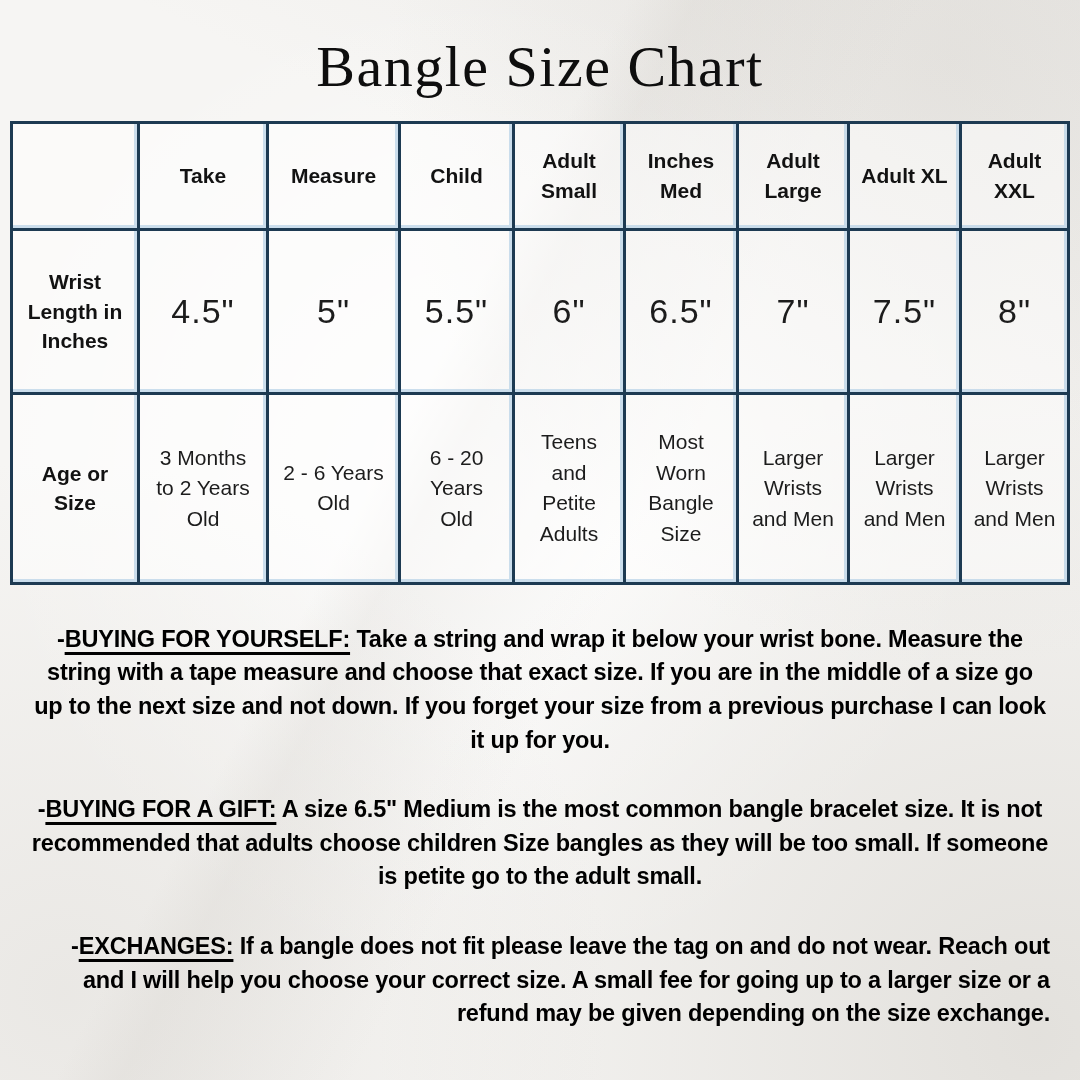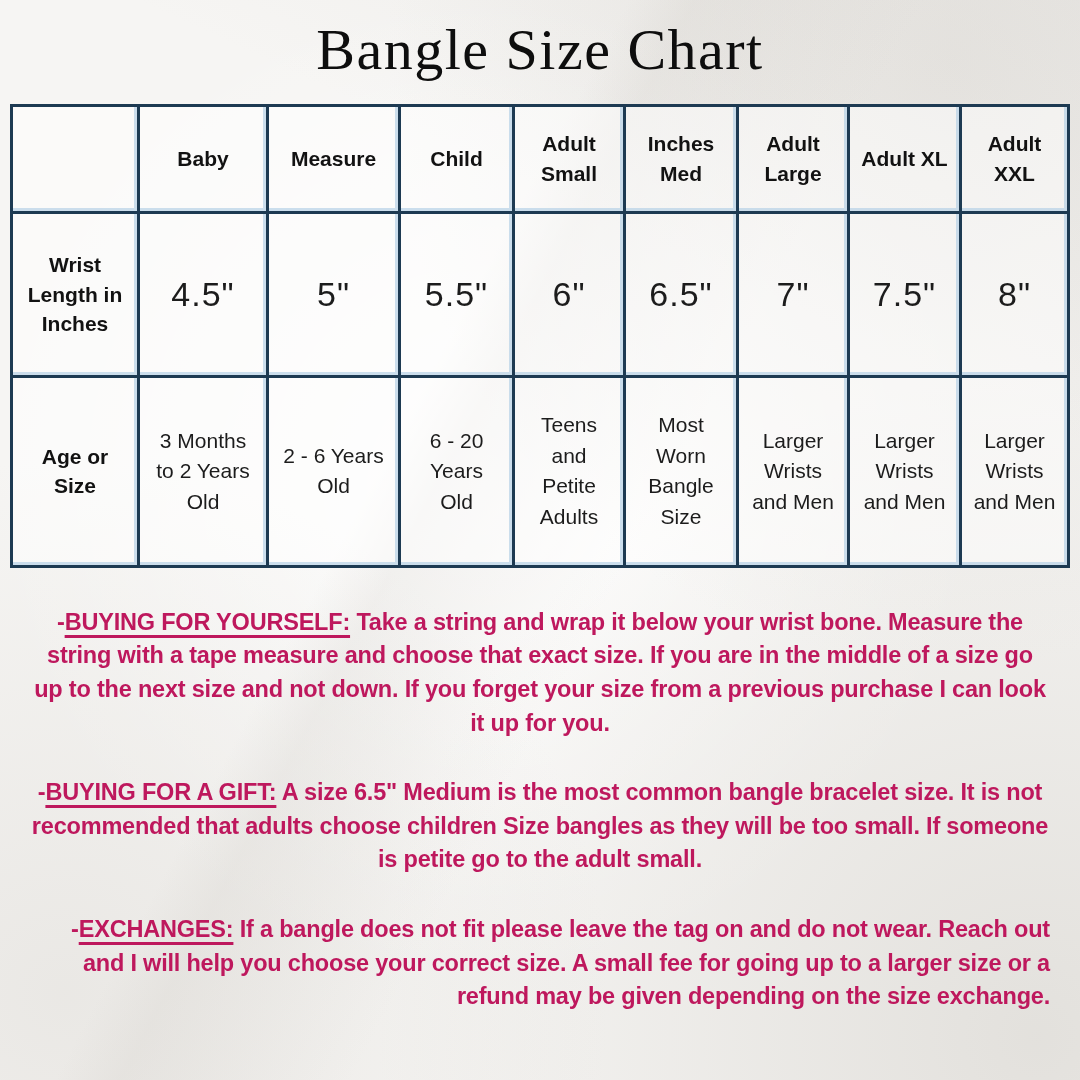--- a/index.html
+++ b/index.html
@@ -10,21 +10,21 @@
     color: #111;
     background-color: #f6f5f3;
     background-image:
       linear-gradient(118deg, rgba(255,255,255,0) 38%, rgba(205,201,195,0.22) 42%, rgba(255,255,255,0) 56%),
       linear-gradient(205deg, rgba(198,195,190,0.18) 0%, rgba(255,255,255,0) 28%),
       radial-gradient(ellipse at 88% 6%, rgba(221,218,213,0.55), rgba(255,255,255,0) 42%),
       radial-gradient(ellipse at 6% 92%, rgba(219,216,211,0.45), rgba(255,255,255,0) 38%),
       radial-gradient(ellipse at 96% 96%, rgba(211,208,202,0.55), rgba(255,255,255,0) 45%),
       radial-gradient(ellipse at 45% 45%, rgba(255,255,255,0.8), rgba(255,255,255,0) 60%);
   }
-  .page { width: 1080px; height: 1080px; padding-top: 18px; }
+  .page { width: 1080px; height: 1080px; padding-top: 35px; }
 
   .title {
     margin: 0; text-align: center;
     font-family: "Liberation Serif", serif; font-weight: 400;
     font-size: 58px; line-height: 1.1; letter-spacing: 1.5px; color: #0e0e0e;
   }
 
   table.size-table {
     border-collapse: collapse; table-layout: fixed;
     width: 1057px; margin: 22px auto 0;
@@ -38,21 +38,21 @@
   }
   tr.head-row th { height: 107px; font-size: 21px; font-weight: 700; line-height: 1.4; }
   tr.wrist-row { }
   tr.wrist-row th, tr.age-row th { font-size: 21px; font-weight: 700; line-height: 1.4; margin-top: 39px; }
   tr.wrist-row td { height: 164px; font-size: 34px; font-weight: 400; letter-spacing: 1px; color: #1c1c1c; }
   tr.age-row td { height: 190px; font-size: 21px; font-weight: 400; line-height: 1.45; color: #1c1c1c; }
 
   .notes {
     width: 1020px; margin: 38px auto 0;
     text-align: center; font-weight: 700;
-    font-size: 23.5px; line-height: 1.43; letter-spacing: -0.2px; color: #be185d;
+    font-size: 23.5px; line-height: 1.43; letter-spacing: -0.2px; color: #000000;
   }
   .notes p { margin: 0 0 36px 0; }
   .notes p:last-child { margin-bottom: 0; text-align: right; }
   .note-heading {
     text-decoration: underline;
     text-decoration-thickness: 3px;
     text-underline-offset: 5px;
   }
 </style>
 </head>
@@ -70,21 +70,21 @@
       <col style="width:114px">
         <col style="width:111px">
         <col style="width:113px">
       <col style="width:111px">
         <col style="width:112px">
         <col style="width:108px">
     </colgroup>
     <tbody>
       <tr class="head-row">
         <th></th>
-        <th>Baby</th>
+        <th>Take</th>
         <th>Measure</th>
         <th>Child</th>
         <th>Adult Small</th>
         <th>Inches Med</th>
         <th>Adult Large</th>
         <th>Adult XL</th>
         <th>Adult XXL</th>
       </tr>
       <tr class="wrist-row">
         <th>Wrist Length in Inches</th>

